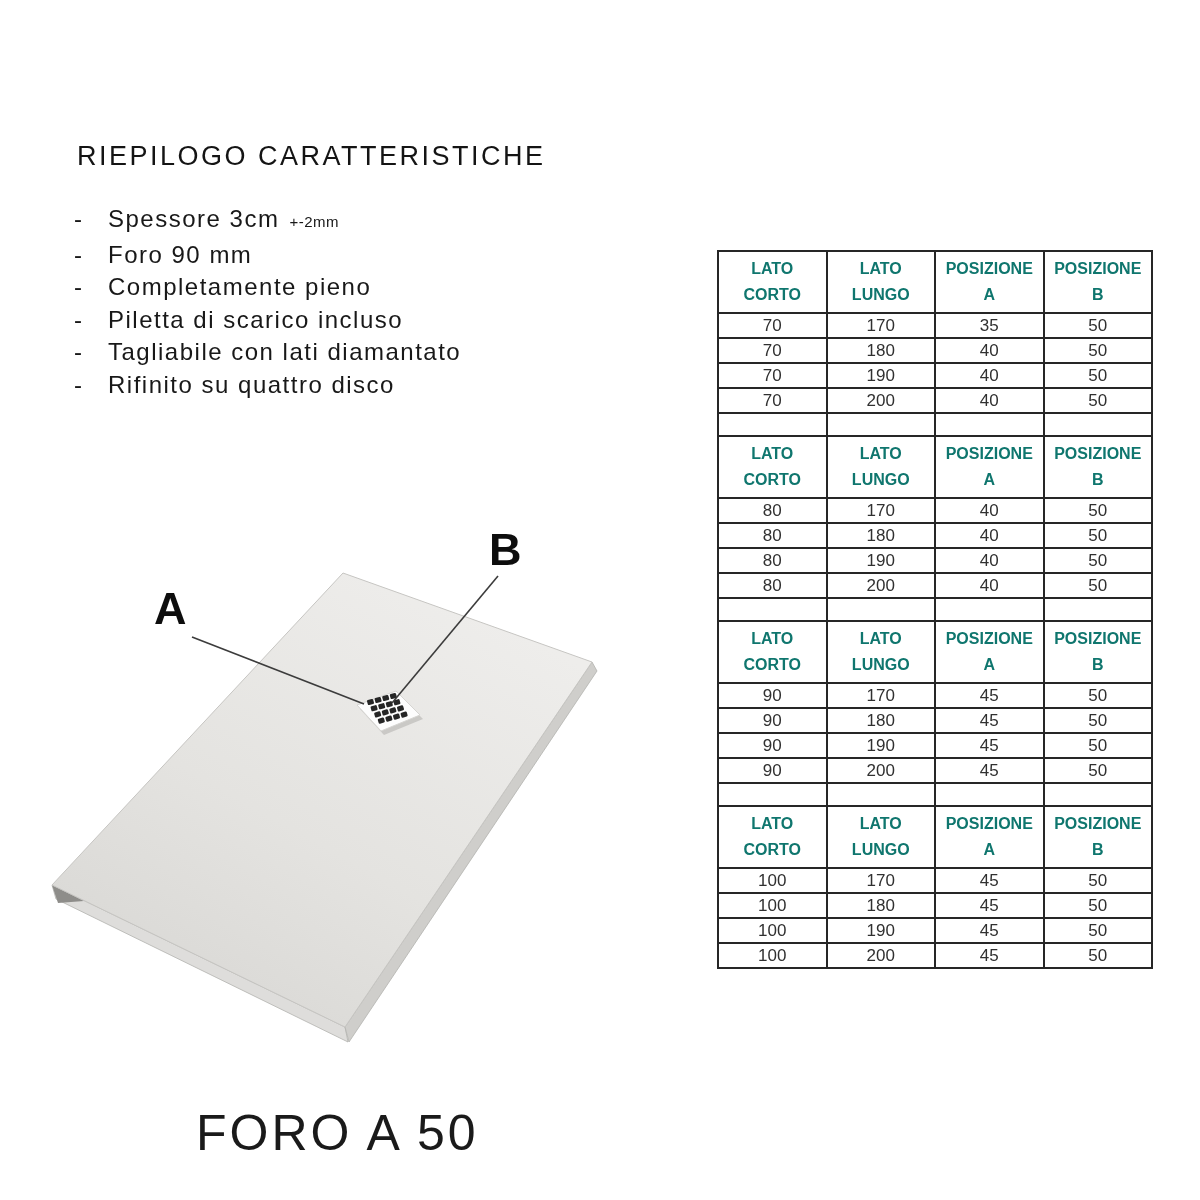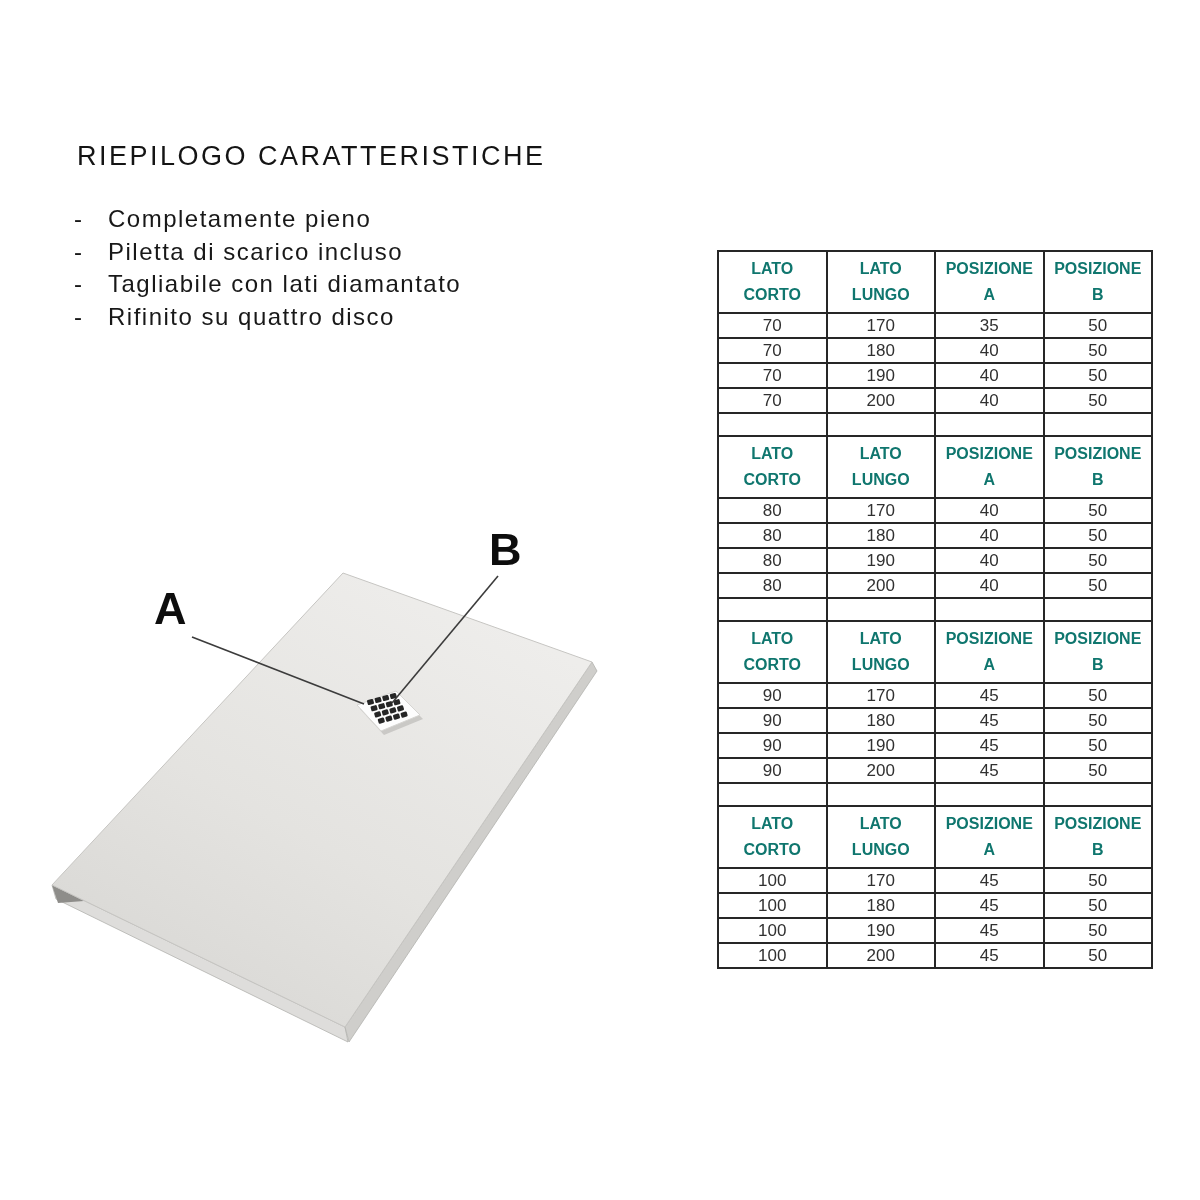--- a/index.html
+++ b/index.html
@@ -57,20 +57,22 @@
   .spec-table tr.spacer td { height:21px; }
 </style>
 </head>
 <body>
 
 <div class="canvas">
 
   <div class="page-title">RIEPILOGO CARATTERISTICHE</div>
 
   <div class="features">
+      <div class="feature-item"><span class="dash">-</span><span>Spessore 3cm</span><span class="note">+-2mm</span></div>
+      <div class="feature-item"><span class="dash">-</span><span>Foro 90 mm</span></div>
       <div class="feature-item"><span class="dash">-</span><span>Completamente pieno</span></div>
       <div class="feature-item"><span class="dash">-</span><span>Piletta di scarico incluso</span></div>
       <div class="feature-item"><span class="dash">-</span><span>Tagliabile con lati diamantato</span></div>
       <div class="feature-item"><span class="dash">-</span><span>Rifinito su quattro disco</span></div>
     </div>
 
   <svg class="diagram-svg" viewBox="0 0 680 1100">
     <defs>
       <linearGradient id="trayGrad" x1="0.75" y1="0.05" x2="0.15" y2="0.95">
         <stop offset="0" stop-color="#eeedeb"></stop>
@@ -105,20 +107,21 @@
         <rect x="393.3" y="714.0" width="6.4" height="5.2" rx="1.2" fill="#262626" transform="rotate(-16 396.5 716.6)"></rect>
         <rect x="400.9" y="712.0" width="6.4" height="5.2" rx="1.2" fill="#262626" transform="rotate(-16 404.1 714.6)"></rect>
       </g>
 
     <line x1="192" y1="637" x2="364" y2="704" stroke="#3c3c3c" stroke-width="1.6"></line>
     <line x1="498" y1="576" x2="392" y2="703" stroke="#3c3c3c" stroke-width="1.6"></line>
   </svg>
 
   <div class="diagram-label label-a">A</div>
   <div class="diagram-label label-b">B</div>
+  <div class="diagram-caption">FORO A 50</div>
 
   <table class="spec-table">
     <tbody id="spec-table-body">
         <tr>
           <th>
             <div>LATO</div>
             <div>CORTO</div>
           </th>
           <th>
             <div>LATO</div>

